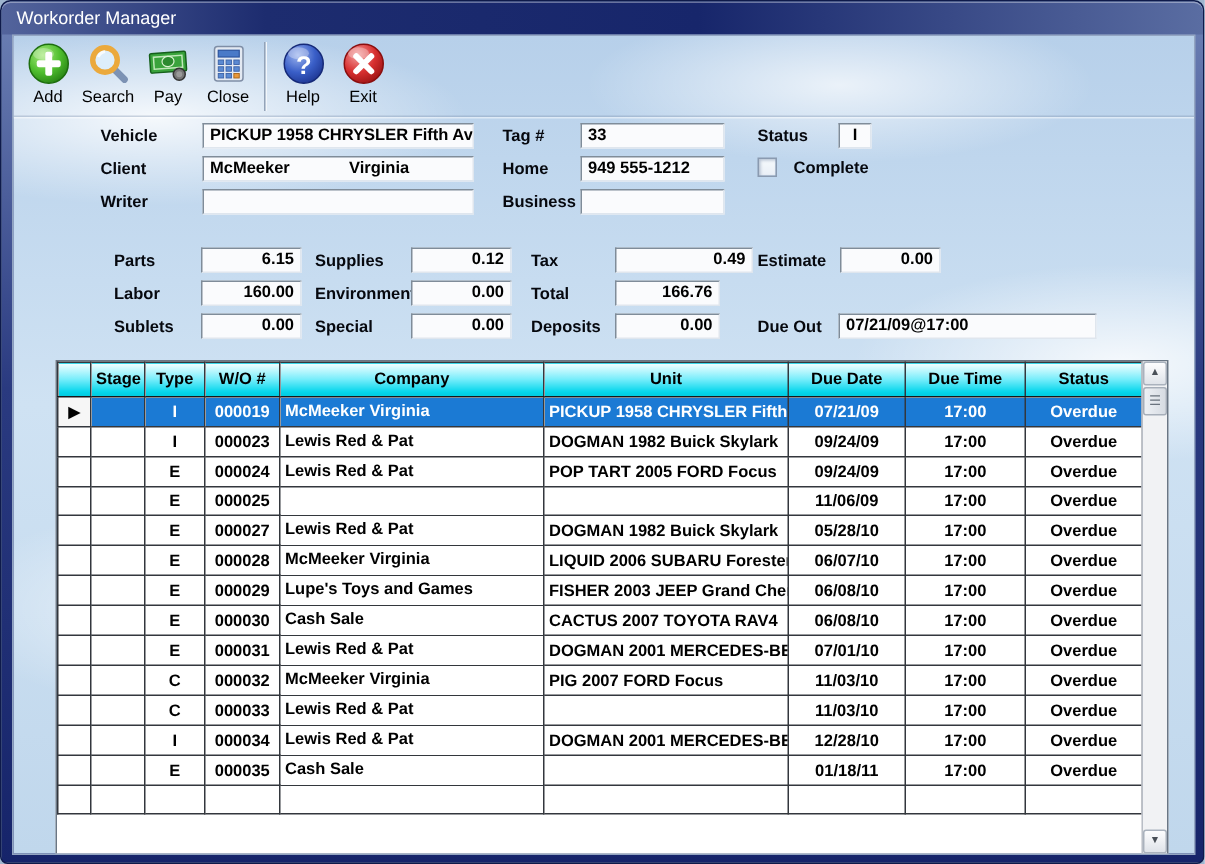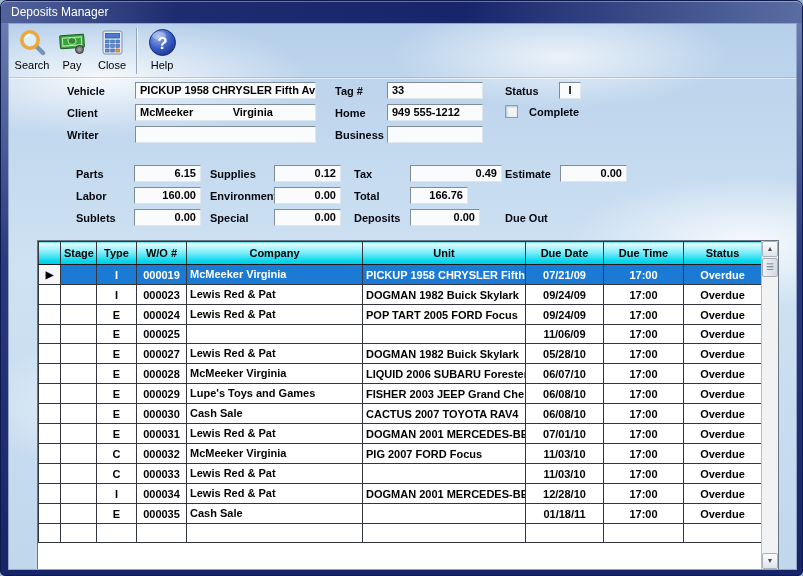--- a/index.html
+++ b/index.html
@@ -67,26 +67,44 @@
   .vs-btn{position:absolute;left:0;width:16px;height:16px;background:linear-gradient(180deg,#fdfdfe,#dfe3e9);border:1px solid #aab2bd;border-radius:2px;color:#4a5058;font-size:7px;line-height:14px;text-align:center;}
   .vs-up{top:0;}
   .vs-down{bottom:0;}
   .vs-thumb{position:absolute;left:0;top:17px;width:16px;height:19px;background:linear-gradient(90deg,#eef1f5,#d6dbe2);border:1px solid #a6aeb9;border-radius:2px;color:#6a737e;font-size:9px;line-height:17px;text-align:center;}
 </style>
 </head>
 <body>
 
 <div class="window">
   <div class="titlebar">
-    <span>Deposits Manager</span>
+    <span>Workorder Manager</span>
   </div>
 
   <div class="client">
 
     <div class="toolbar">
+      <div class="tbtn">
+        <span class="ticon">
+          <svg width="29" height="29" viewBox="0 0 29 29">
+            <defs>
+                <radialGradient id="gAdd" cx="35%" cy="28%" r="80%">
+                  <stop offset="0%" stop-color="#a8ea7e"></stop>
+                  <stop offset="55%" stop-color="#4fbe2e"></stop>
+                  <stop offset="100%" stop-color="#247f12"></stop>
+                </radialGradient>
+              </defs>
+            <circle cx="14.5" cy="14.5" r="13" fill="url(#gAdd)" stroke="#1d6e0e"></circle>
+            <rect x="12.2" y="6.5" width="4.6" height="16" rx="1.4" fill="#fff"></rect>
+            <rect x="6.5" y="12.2" width="16" height="4.6" rx="1.4" fill="#fff"></rect>
+            <ellipse cx="11" cy="8" rx="7" ry="4" fill="#fff" opacity=".28"></ellipse>
+          </svg>
+        </span>
+        <span class="tlabel">Add</span>
+      </div>
       <div class="tbtn">
         <span class="ticon">
           <svg width="29" height="29" viewBox="0 0 29 29">
             <line x1="18" y1="18" x2="25" y2="25" stroke="#7c92b4" stroke-width="4.5" stroke-linecap="round"></line>
             <circle cx="12" cy="12" r="8.2" fill="#ddeefb" stroke="#eba93c" stroke-width="3.6"></circle>
             <path d="M7.5 10 A6 6 0 0 1 12 6.4" stroke="#fff" stroke-width="2" fill="none" opacity=".8"></path>
           </svg>
         </span>
         <span class="tlabel">Search</span>
       </div>
@@ -133,20 +151,37 @@
                   <stop offset="100%" stop-color="#1c3490"></stop>
                 </radialGradient>
               </defs>
             <circle cx="14.5" cy="14.5" r="13" fill="url(#gHelp)" stroke="#162a78"></circle>
             <text x="14.5" y="21" text-anchor="middle" font-family="Liberation Sans, sans-serif" font-size="17" font-weight="bold" fill="#fff">?</text>
             <ellipse cx="11" cy="7.5" rx="7" ry="4" fill="#fff" opacity=".3"></ellipse>
           </svg>
         </span>
         <span class="tlabel">Help</span>
       </div>
+      <div class="tbtn">
+        <span class="ticon">
+          <svg width="29" height="29" viewBox="0 0 29 29">
+            <defs>
+                <radialGradient id="gExit" cx="35%" cy="28%" r="80%">
+                  <stop offset="0%" stop-color="#f4a0a0"></stop>
+                  <stop offset="55%" stop-color="#d83030"></stop>
+                  <stop offset="100%" stop-color="#9a1212"></stop>
+                </radialGradient>
+              </defs>
+            <circle cx="14.5" cy="14.5" r="13" fill="url(#gExit)" stroke="#8a0e0e"></circle>
+            <path d="M9.5 9.5 L19.5 19.5 M19.5 9.5 L9.5 19.5" stroke="#fff" stroke-width="4" stroke-linecap="round"></path>
+            <ellipse cx="11" cy="7.5" rx="7" ry="4" fill="#fff" opacity=".3"></ellipse>
+          </svg>
+        </span>
+        <span class="tlabel">Exit</span>
+      </div>
     </div>
 
     <div class="flabel" style="left:58px;top:61px;">Vehicle</div>
     <div class="field" style="left:126px;top:58px;width:181px;">PICKUP 1958 CHRYSLER Fifth Avenue</div>
     <div class="flabel" style="left:58px;top:83px;">Client</div>
     <div class="field" style="left:126px;top:80px;width:181px;">
       <span class="half-l">McMeeker</span>
       <span class="half-r">Virginia</span>
     </div>
     <div class="flabel" style="left:58px;top:105px;">Writer</div>
@@ -174,27 +209,28 @@
     <div class="flabel" style="left:201px;top:144px;">Supplies</div>
     <div class="field num" style="left:265px;top:141px;width:67px;">0.12</div>
     <div class="flabel" style="left:201px;top:166px;">Environment</div>
     <div class="field num" style="left:265px;top:163px;width:67px;">0.00</div>
     <div class="flabel" style="left:201px;top:188px;">Special</div>
     <div class="field num" style="left:265px;top:185px;width:67px;">0.00</div>
 
     <div class="flabel" style="left:345px;top:144px;">Tax</div>
     <div class="field num" style="left:401px;top:141px;width:92px;">0.49</div>
     <div class="flabel" style="left:345px;top:166px;">Total</div>
-    <div class="field num" style="left:401px;top:163px;width:58px;">166.76</div>
+    <div class="field num" style="left:401px;top:163px;width:70px;">166.76</div>
     <div class="flabel" style="left:345px;top:188px;">Deposits</div>
     <div class="field num" style="left:401px;top:185px;width:70px;">0.00</div>
 
     <div class="flabel" style="left:496px;top:144px;">Estimate</div>
     <div class="field num" style="left:551px;top:141px;width:67px;">0.00</div>
     <div class="flabel" style="left:496px;top:188px;">Due Out</div>
+    <div class="field" style="left:550px;top:185px;width:172px;">07/21/09@17:00</div>
 
     <div class="grid-wrap">
       <table class="grid">
         <colgroup>
           <col style="width:22px">
             <col style="width:36px">
             <col style="width:40px">
             <col style="width:50px">
           <col style="width:176px">
             <col style="width:163px">

